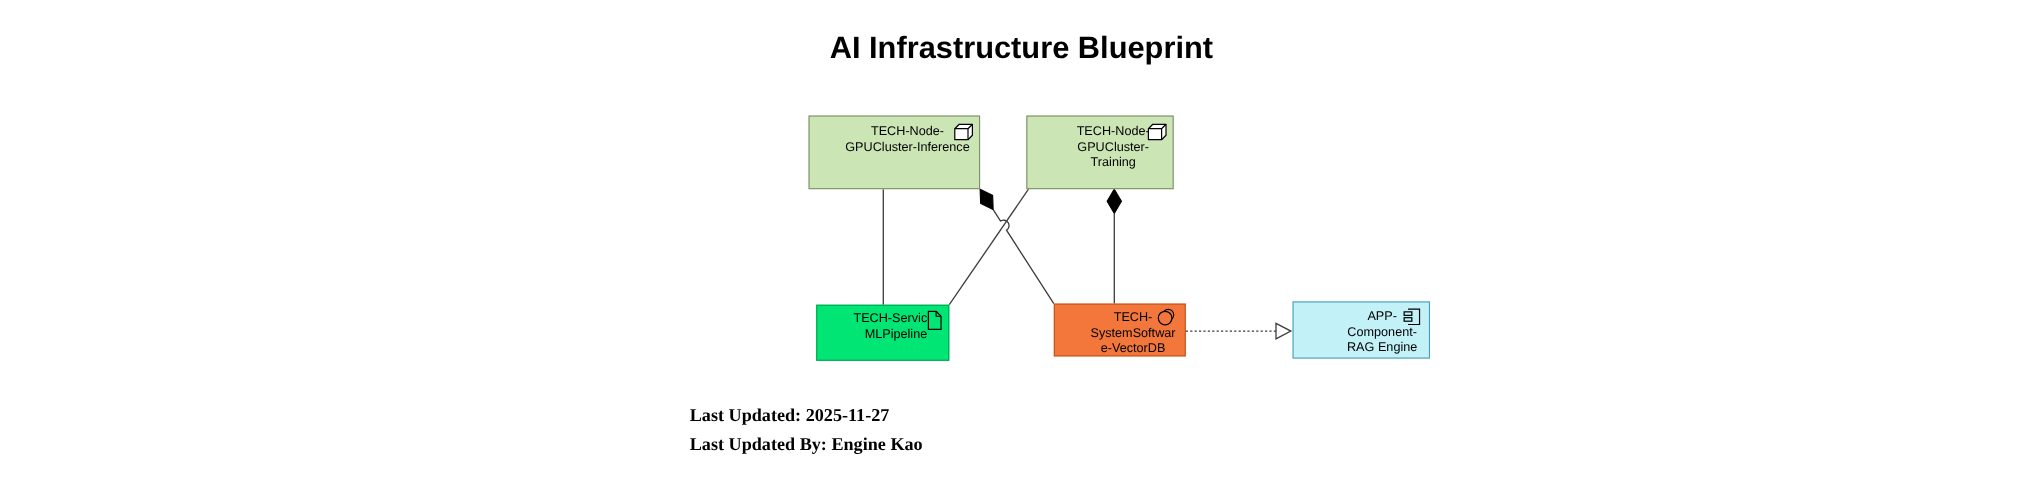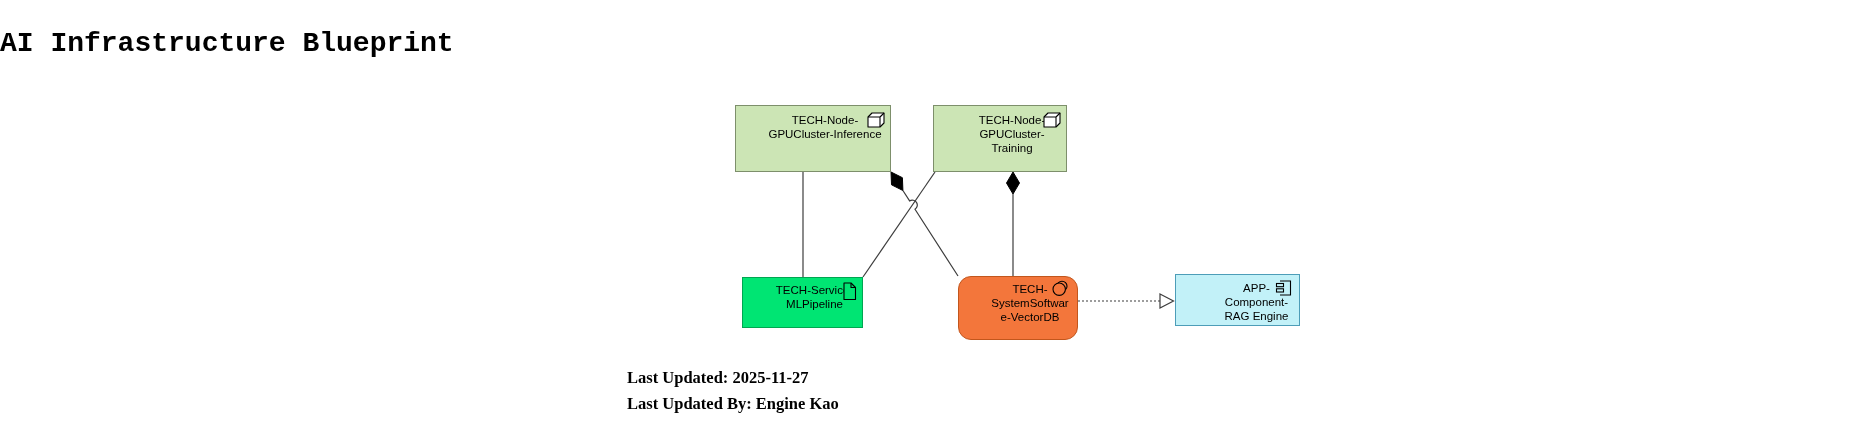--- a/index.html
+++ b/index.html
@@ -9,25 +9,25 @@
     height: 447px;
     background: #ffffff;
     font-family: "Liberation Sans", sans-serif;
     overflow: hidden;
   }
   .title {
     position: absolute;
     top: 28px;
     left: 0;
     width: 1857px;
+    text-align: center;
     font-size: 28px;
     font-weight: 700;
     color: #000000;
     letter-spacing: 0px;
-    font-family: Liberation Mono, monospace;
   }
   .edges {
     position: absolute;
     top: 0;
     left: 0;
     pointer-events: none;
   }
   .node {
     position: absolute;
     box-sizing: border-box;
@@ -38,21 +38,21 @@
   .box-label {
     display: block;
     white-space: pre-line;
     font-size: 11.5px;
     line-height: 14px;
     margin-left: 24px;
   }
   .n-inference { left: 735px; top: 105px; width: 156px; height: 67px; background: #cce5b5; border-color: #7d8f6b; padding-top: 7px; }
   .n-training  { left: 933px; top: 105px; width: 134px; height: 67px; background: #cce5b5; border-color: #7d8f6b; padding-top: 7px; }
   .n-mlpipeline{ left: 742px; top: 277px; width: 121px; height: 51px; background: #00e573; border-color: #00a651; padding-top: 5px; }
-  .n-vectordb  { left: 958px; top: 276px; width: 120px; height: 64px; background: #f3763b; border-color: #c2561c; padding-top: 5px; border-radius: 13px; }
+  .n-vectordb  { left: 958px; top: 276px; width: 120px; height: 48px; background: #f3763b; border-color: #c2561c; padding-top: 5px; }
   .n-rag       { left: 1175px; top: 274px; width: 125px; height: 52px; background: #c2f1f8; border-color: #4d9db8; padding-top: 6px; padding-left: 14px; }
   .icon { position: absolute; }
   .ic-cube-1 { right: 4px; top: 4px; }
   .ic-cube-2 { right: 4px; top: 4px; }
   .ic-doc    { right: 5px; top: 4px; }
   .ic-syssw  { right: 8px; top: 3px; }
   .ic-comp   { right: 7px; top: 4px; }
   .footer {
     position: absolute;
     left: 627px;

